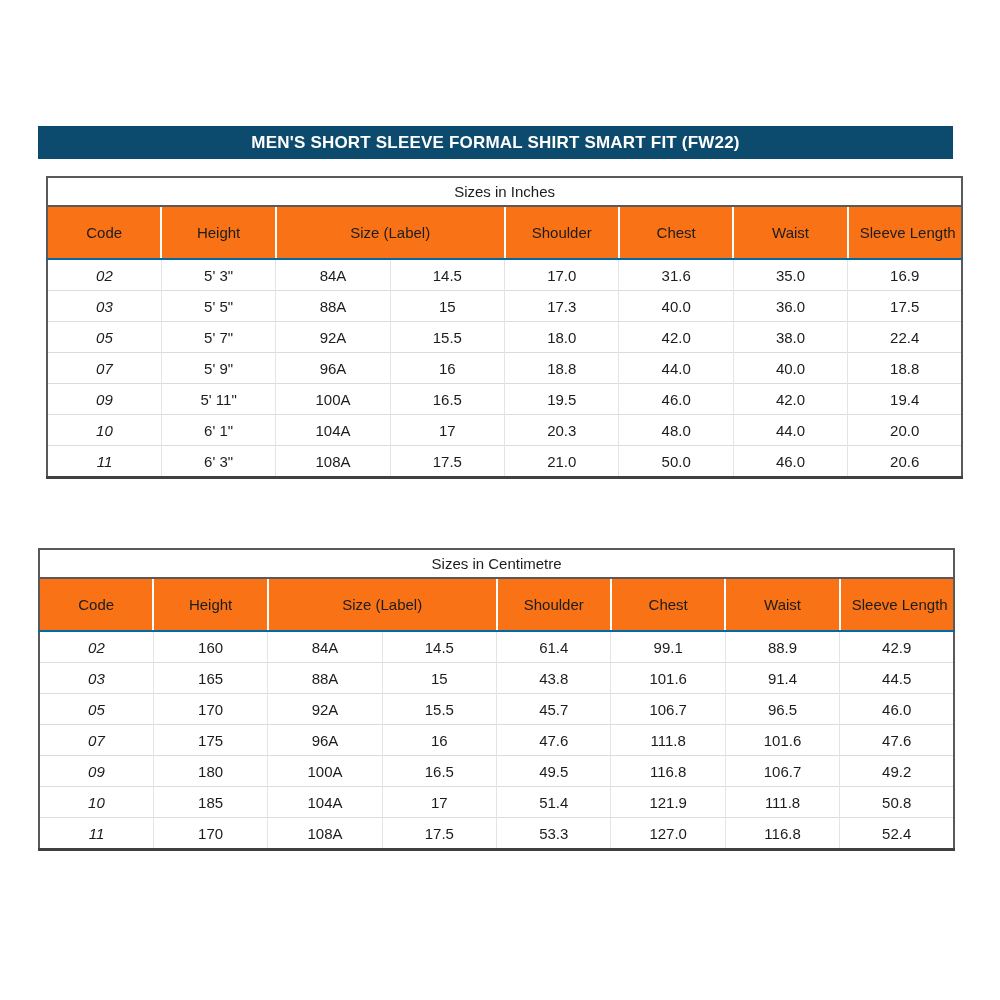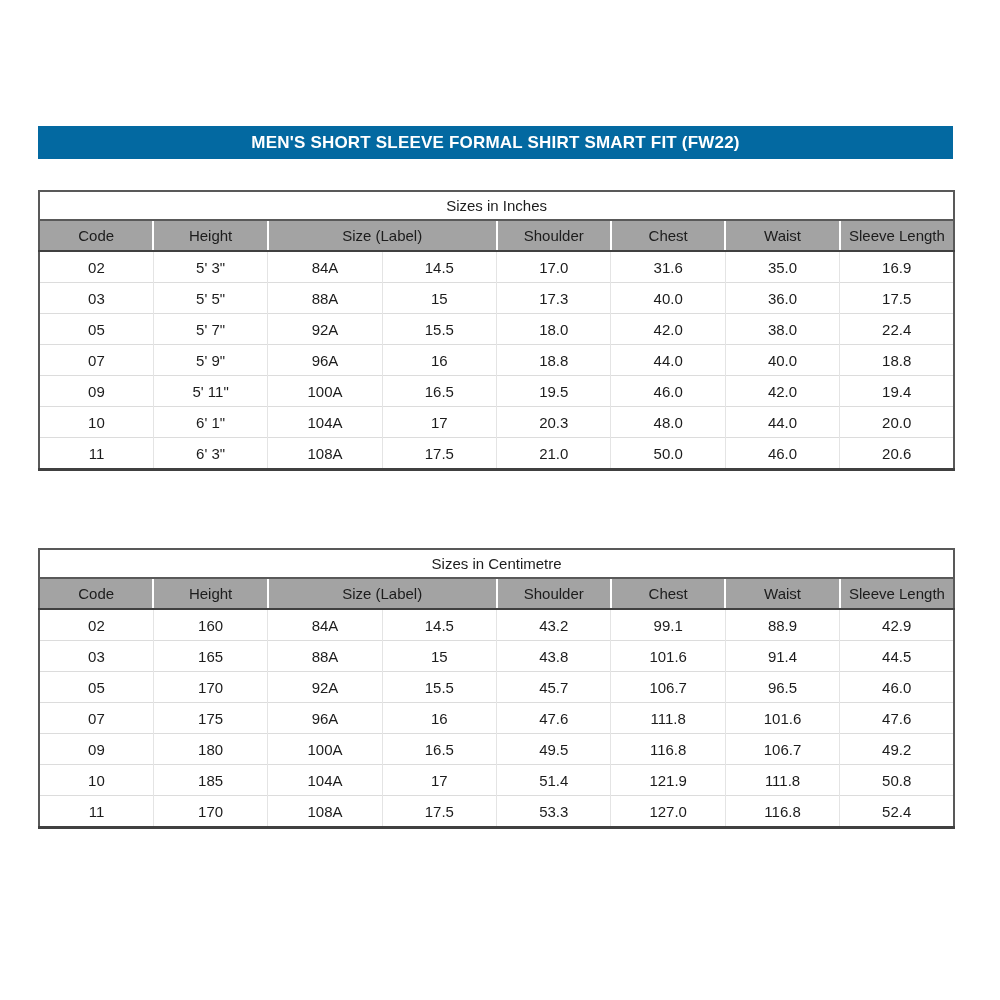--- a/index.html
+++ b/index.html
@@ -16,79 +16,79 @@
     height: 1000px;
     background: #ffffff;
     overflow: hidden;
   }
   .title-bar {
     position: absolute;
     left: 38px;
     top: 126px;
     width: 915px;
     height: 33px;
-    background: #0369a1;
+    background: #0c4a6e;
     color: #ffffff;
     display: flex;
     align-items: center;
     justify-content: center;
     font-weight: bold;
     font-size: 17px;
     letter-spacing: 0.2px;
     white-space: nowrap;
   }
   table.size-table {
     position: absolute;
     left: 38px;
     width: 915px;
     border-collapse: collapse;
     table-layout: fixed;
     font-size: 15px;
     color: #1c1c1c;
     border: 2px solid #595959;
     border-bottom: 3px solid #404040;
   }
-  #table-0 { top: 190px; }
+  #table-0 { top: 176px; margin-left: 8px; }
   #table-1 { top: 548px; }
   table.size-table col { width: 114.4px; }
   tr.title-row td {
     height: 27px;
     text-align: center;
     vertical-align: middle;
     background: #ffffff;
     border-bottom: 2px solid #595959;
     font-size: 15px;
     padding: 0;
   }
   tr.header-row th {
     height: 29px;
     text-align: center;
     vertical-align: middle;
-    background: #a3a3a3;
+    background: #f97316;
     font-weight: normal;
     font-size: 15px;
     border-left: 2px solid #ffffff;
-    border-bottom: 2px solid #404040;
-    padding: 0;
+    border-bottom: 2px solid #0369a1;
+    padding: 11px;
     overflow: hidden;
     white-space: nowrap;
   }
   tr.header-row th:first-child { border-left: none; }
   tbody td {
     height: 30px;
     text-align: center;
     vertical-align: middle;
     background: #ffffff;
     border-left: 1px solid #e4e4e4;
     border-top: 1px solid #dcdcdc;
     padding: 0;
     white-space: nowrap;
   }
   tbody tr:first-child td { border-top: none; }
-  tbody td:first-child { border-left: none; }
+  tbody td:first-child { border-left: none; font-style: italic; }
 </style>
 </head>
 <body>
 
 <div class="page">
 
   <div class="title-bar">MEN'S SHORT SLEEVE FORMAL SHIRT SMART FIT (FW22)</div>
 
   <table class="size-table" id="table-0">
     <colgroup>
@@ -213,21 +213,21 @@
         <th>Waist</th>
         <th>Sleeve Length</th>
       </tr>
     </thead>
     <tbody>
         <tr>
           <td>02</td>
           <td>160</td>
           <td>84A</td>
           <td>14.5</td>
-          <td>43.2</td>
+          <td>61.4</td>
           <td>99.1</td>
           <td>88.9</td>
           <td>42.9</td>
         </tr>
         <tr>
           <td>03</td>
           <td>165</td>
           <td>88A</td>
           <td>15</td>
           <td>43.8</td>

